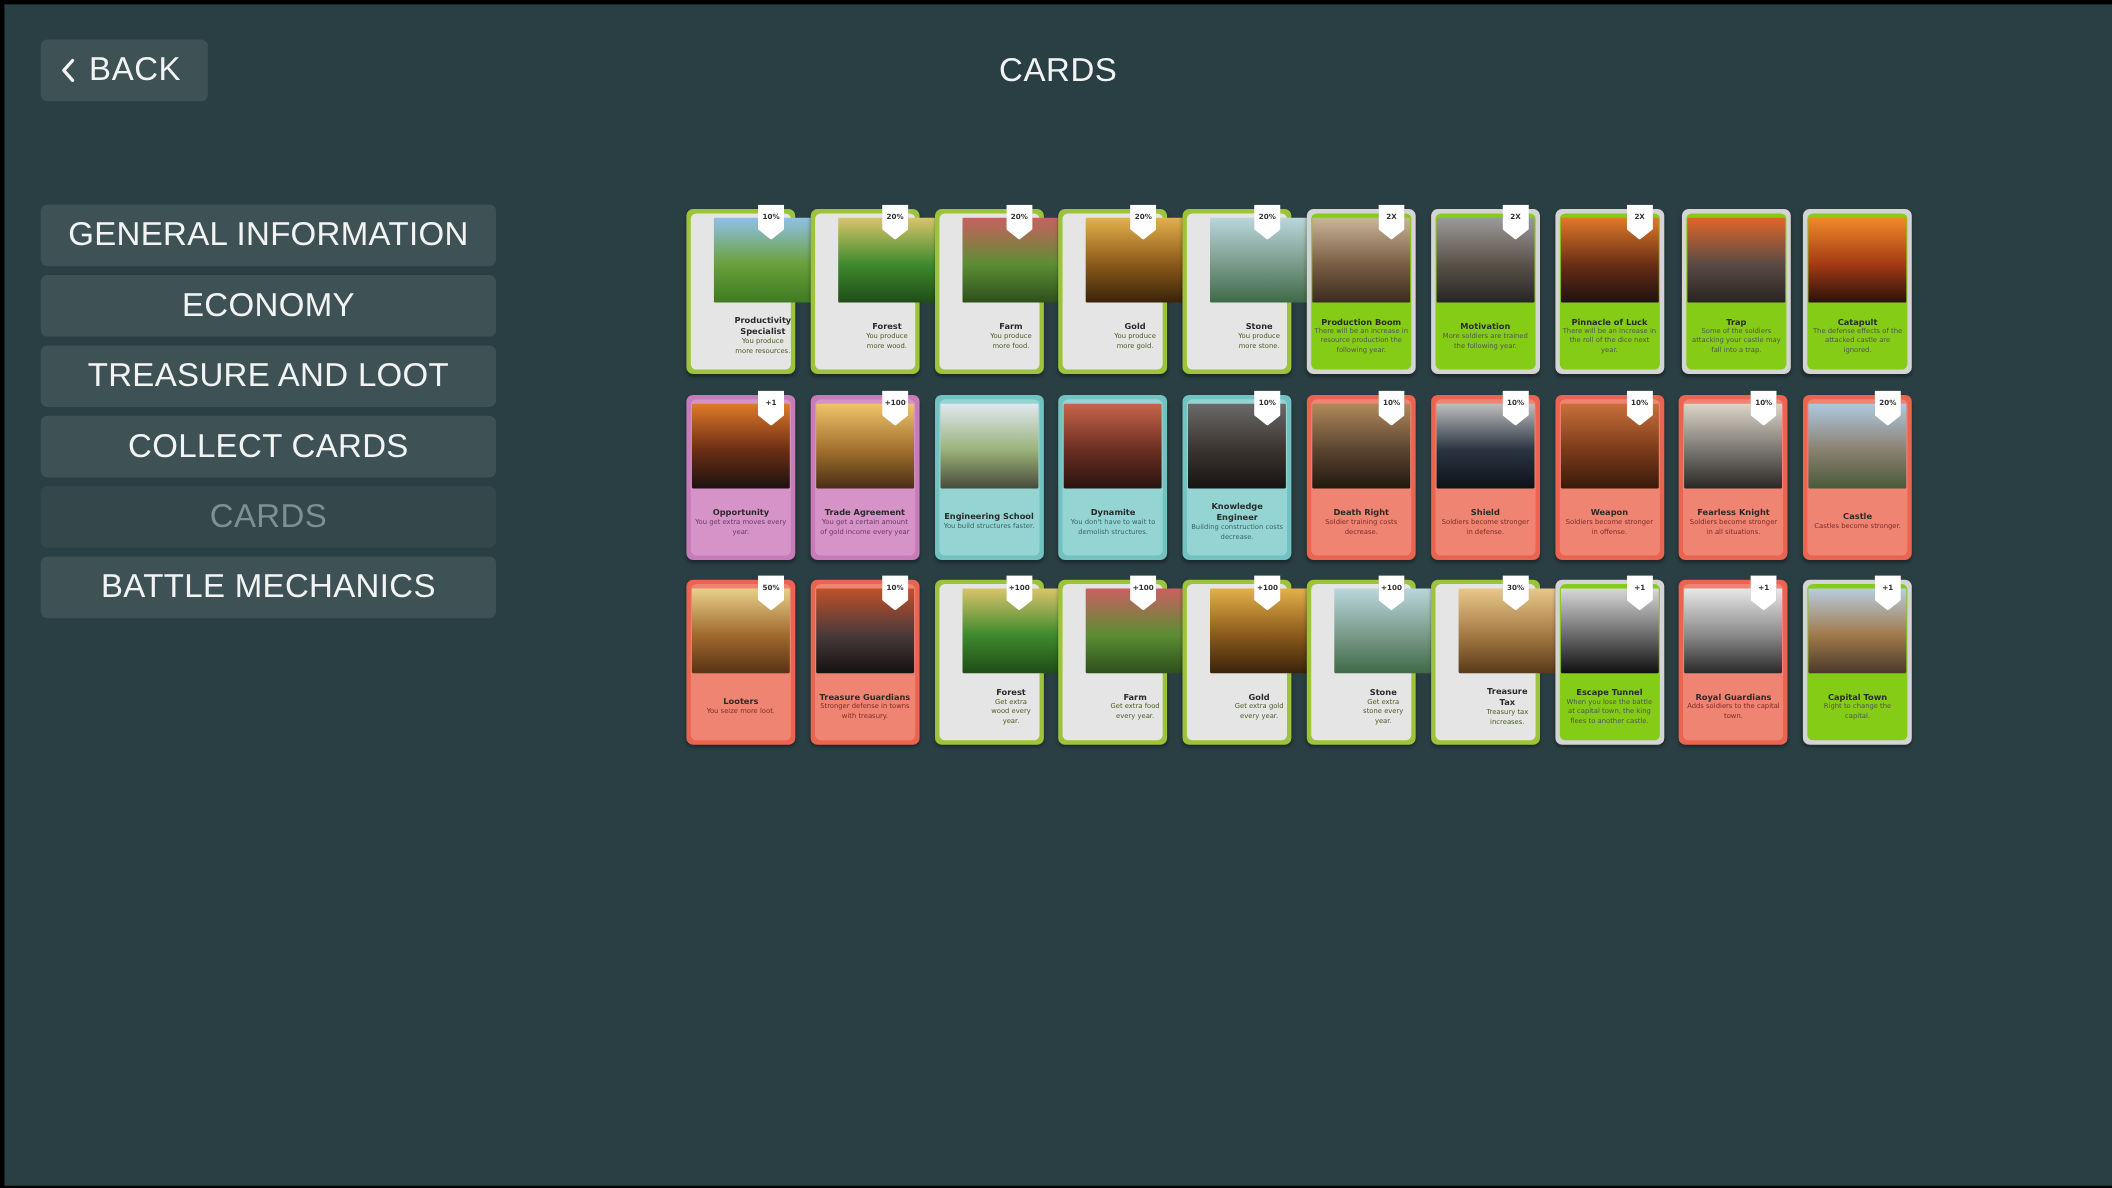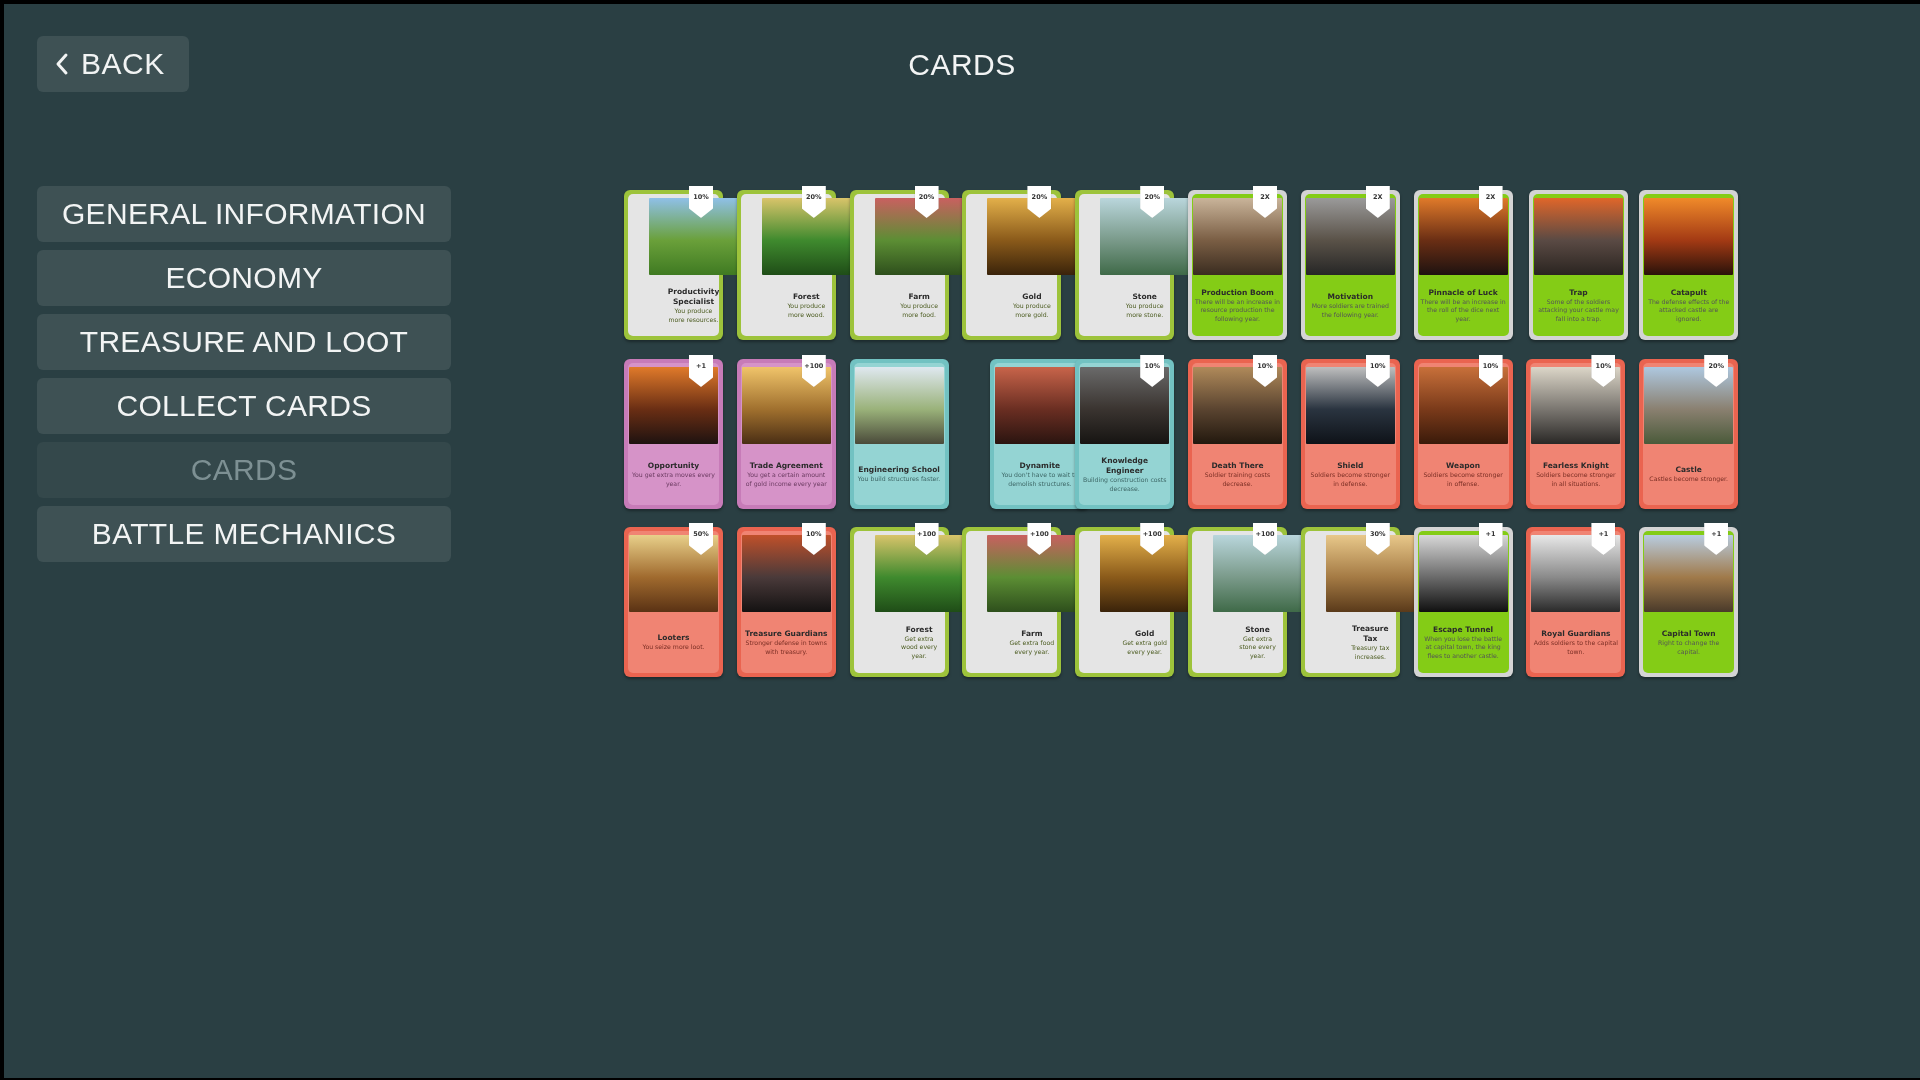--- a/index.html
+++ b/index.html
@@ -201,21 +201,21 @@
       </div>
       <div class="card teal" style="left: 229.6px; top: 173px;">
         <div class="inner">
           <div class="img" style="background: linear-gradient(rgb(223, 232, 240) 0%, rgb(154, 178, 122) 55%, rgb(74, 74, 58) 100%);"></div>
           <div class="text">
             <div class="name">Engineering School</div>
             <div class="desc">You build structures faster.</div>
           </div>
         </div>
       </div>
-      <div class="card teal" style="left: 342.4px; top: 173px; margin-left: 28px;">
+      <div class="card teal" style="left: 342.4px; top: 173px;">
         <div class="inner">
           <div class="img" style="background: linear-gradient(rgb(200, 100, 74) 0%, rgb(106, 46, 34) 55%, rgb(42, 20, 16) 100%);"></div>
           <div class="text">
             <div class="name">Dynamite</div>
             <div class="desc">You don't have to wait to demolish structures.</div>
           </div>
         </div>
       </div>
       <div class="card teal" style="left: 455.2px; top: 173px;">
         <div class="inner">
@@ -224,21 +224,21 @@
             <div class="name">Knowledge Engineer</div>
             <div class="desc">Building construction costs decrease.</div>
           </div>
         </div>
         <div class="badge">10%</div>
       </div>
       <div class="card red" style="left: 568px; top: 173px;">
         <div class="inner">
           <div class="img" style="background: linear-gradient(rgb(176, 138, 90) 0%, rgb(90, 68, 48) 55%, rgb(34, 24, 14) 100%);"></div>
           <div class="text">
-            <div class="name">Death There</div>
+            <div class="name">Death Right</div>
             <div class="desc">Soldier training costs decrease.</div>
           </div>
         </div>
         <div class="badge">10%</div>
       </div>
       <div class="card red" style="left: 680.8px; top: 173px;">
         <div class="inner">
           <div class="img" style="background: linear-gradient(rgb(191, 191, 191) 0%, rgb(42, 52, 64) 55%, rgb(14, 18, 24) 100%);"></div>
           <div class="text">
             <div class="name">Shield</div>

